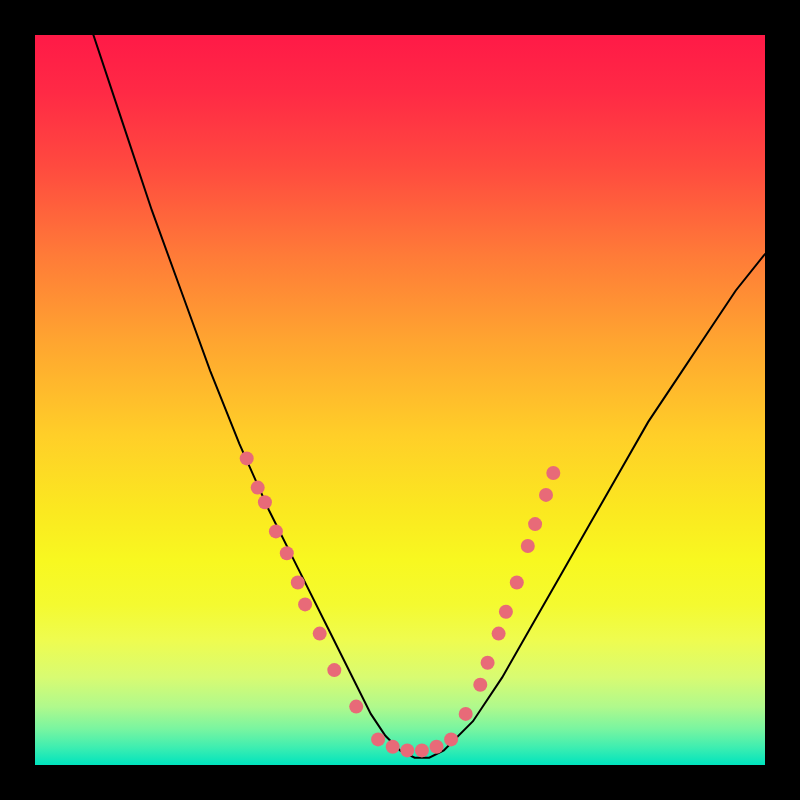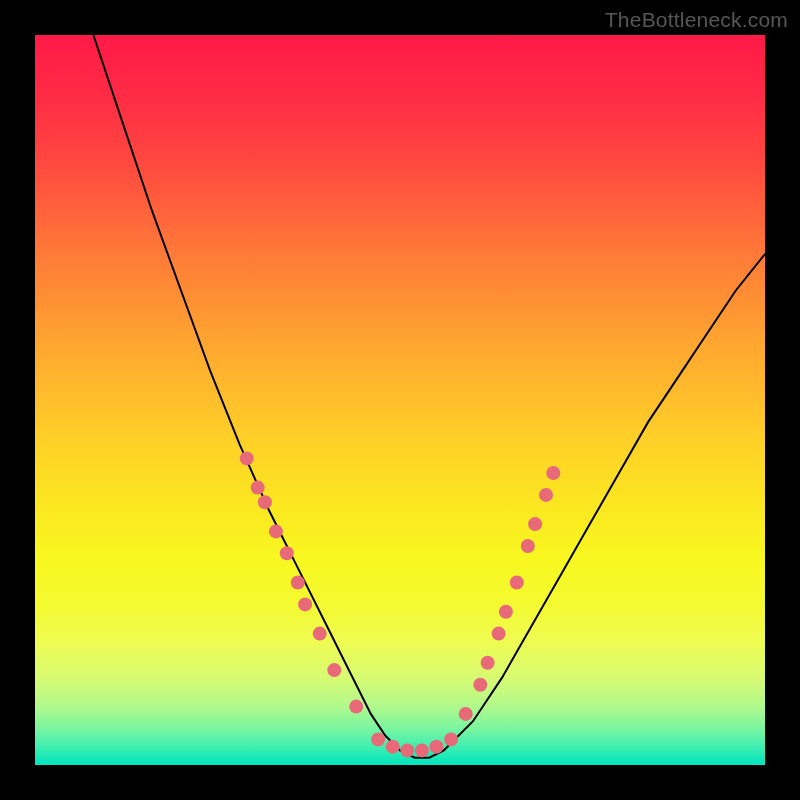--- a/index.html
+++ b/index.html
@@ -54,21 +54,20 @@
     top: 0;
     width: 730px;
     height: 730px;
     pointer-events: none;
   }
 </style>
 </head>
 <body>
 
 <div class="chart-container">
-  <div class="watermark">TheBottleneck.com</div>
   <div class="plot-area">
     <svg class="curve" viewBox="0 0 100 100" preserveAspectRatio="none">
       <path d="M8.00 0.00 L12.00 12.00 L16.00 24.00 L20.00 35.00 L24.00 46.00 L28.00 56.00 L32.00 65.00 L36.00 73.00 L40.00 81.00 L42.00 85.00 L44.00 89.00 L46.00 93.00 L48.00 96.00 L50.00 98.00 L52.00 99.00 L54.00 99.00 L56.00 98.00 L60.00 94.00 L64.00 88.00 L68.00 81.00 L72.00 74.00 L76.00 67.00 L80.00 60.00 L84.00 53.00 L88.00 47.00 L92.00 41.00 L96.00 35.00 L100.00 30.00" fill="none" stroke="#000" stroke-width="2" stroke-linecap="round" vector-effect="non-scaling-stroke"></path>
     </svg>
     <svg class="curve" viewBox="0 0 730 730" preserveAspectRatio="none">
       <g>
           <circle cx="211.7" cy="423.4" r="7" fill="#e86a78"></circle>
           <circle cx="222.7" cy="452.6" r="7" fill="#e86a78"></circle>
           <circle cx="229.9" cy="467.2" r="7" fill="#e86a78"></circle>
           <circle cx="240.9" cy="496.4" r="7" fill="#e86a78"></circle>

